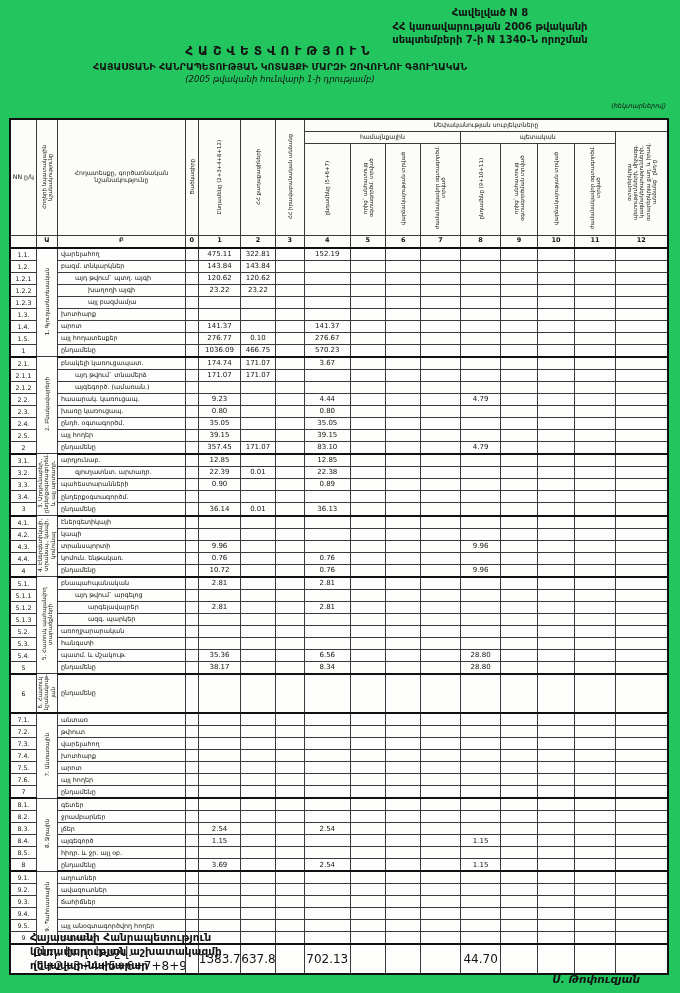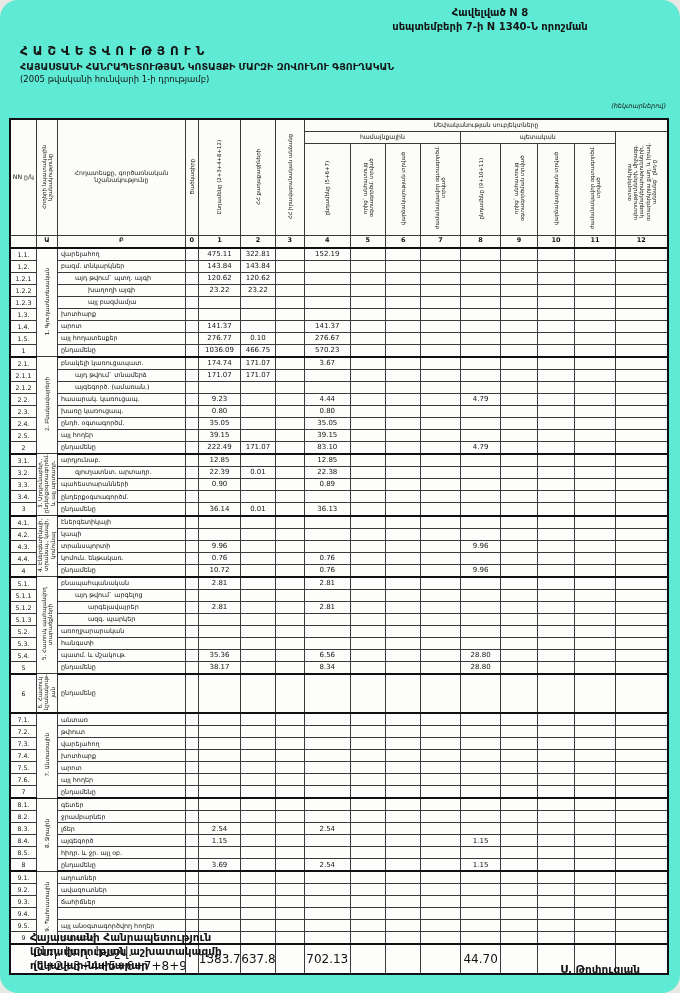--- a/index.html
+++ b/index.html
@@ -1,29 +1,28 @@
 <!DOCTYPE html>
 <html><head>
 <meta charset="utf-8">
 <style>
   html,body{margin:0;padding:0;background:#e8e8e4;}
   .sheet{
-    width:680px;height:993px;background:#5eead4;position:relative;
+    width:680px;height:993px;background:#22c55e;position:relative;
     font-family:"DejaVu Sans",sans-serif;color:#141414;overflow:hidden;
     box-sizing:border-box;
-    border-radius:18px;
   }
   
   .appendix{position:absolute;top:6px;left:305px;width:370px;text-align:center;
     font-weight:bold;font-size:10px;line-height:1.35;}
   
-  .titleblock{position:absolute;top:44px;left:0;width:560px;margin-left:20px;}
+  .titleblock{position:absolute;top:44px;left:0;width:560px;text-align:center;}
   .t1{font-size:12px;font-weight:bold;letter-spacing:5px;margin-bottom:3px;}
   .t2,.t3{font-size:9.5px;font-weight:bold;line-height:1.3;}
-  .t4{font-size:8.5px;margin-top:1px;}
+  .t4{font-size:8.5px;margin-top:1px;font-style:italic;}
   .units{position:absolute;top:102px;right:14px;font-size:6.5px;font-style:italic;text-align:right;}
   
   .tblwrap{position:absolute;top:118px;left:9px;width:662px;}
   table{border-collapse:collapse;table-layout:fixed;width:660px;background:#fdfdfb;}
   th,td{border:1px solid #3a3a3a;padding:0;overflow:hidden;}
   table{border:2px solid #111;}
   thead th{font-weight:normal;font-size:5.4px;line-height:1.12;text-align:center;vertical-align:middle;background:#fcfcf9;}
   thead{border-bottom:2px solid #111;}
   .hdr-big{font-size:6.2px;}
   .vert{writing-mode:vertical-rl;transform:rotate(180deg);display:inline-block;
@@ -35,29 +34,30 @@
   td.lbl{text-align:left;font-size:6.4px;padding-left:3px;white-space:nowrap;}
   td.lbl.ind1{padding-left:17px;}
   td.lbl.ind2{padding-left:30px;}
   td.cat{vertical-align:middle;text-align:center;}
   tr.sec-end td{border-bottom:2px solid #111;}
   tr.tall td{height:34px;}
   tr.grand td{border-top:2px solid #111;font-size:12px;height:15px;}
   td.glabel{text-align:left;font-size:6.6px;padding-left:22px;}
   
   .footer{position:absolute;left:30px;top:930px;width:620px;font-weight:bold;font-size:10.5px;line-height:1.35;}
-  .sig{position:absolute;right:10px;top:32px;font-weight:bold;font-size:10.5px;}
+  .sig{position:absolute;right:10px;top:42px;font-weight:bold;font-size:10.5px;font-style:italic;}
 </style>
 </head>
 <body>
 
 <div class="sheet">
 
   <div class="appendix">
     <div>Հավելված N 8</div>
+    <div>ՀՀ կառավարության 2006 թվականի</div>
     <div>սեպտեմբերի 7-ի  N 1340-Ն որոշման</div>
   </div>
 
   <div class="titleblock">
     <div class="t1">ՀԱՇՎԵՏՎՈՒԹՅՈՒՆ</div>
     <div class="t2">ՀԱՅԱՍՏԱՆԻ ՀԱՆՐԱՊԵՏՈՒԹՅԱՆ ԿՈՏԱՅՔԻ ՄԱՐԶԻ ԶՈՎՈՒՆՈՒ ԳՅՈՒՂԱԿԱՆ</div>
     <div class="t4">(2005 թվականի հունվարի 1-ի դրությամբ)</div>
   </div>
   <div class="units">(հեկտարներով)</div>
 
@@ -398,21 +398,21 @@
             <td></td>
             <td></td>
             <td></td>
             <td></td>
             <td></td>
           </tr>
           <tr class="sec-end">
             <td class="nn">2</td>
             <td class="lbl">ընդամենը</td>
             <td></td>
-            <td>222.49</td>
+            <td>357.45</td>
             <td>171.07</td>
             <td></td>
             <td>83.10</td>
             <td></td>
             <td></td>
             <td></td>
             <td>4.79</td>
             <td></td>
             <td></td>
             <td></td>

